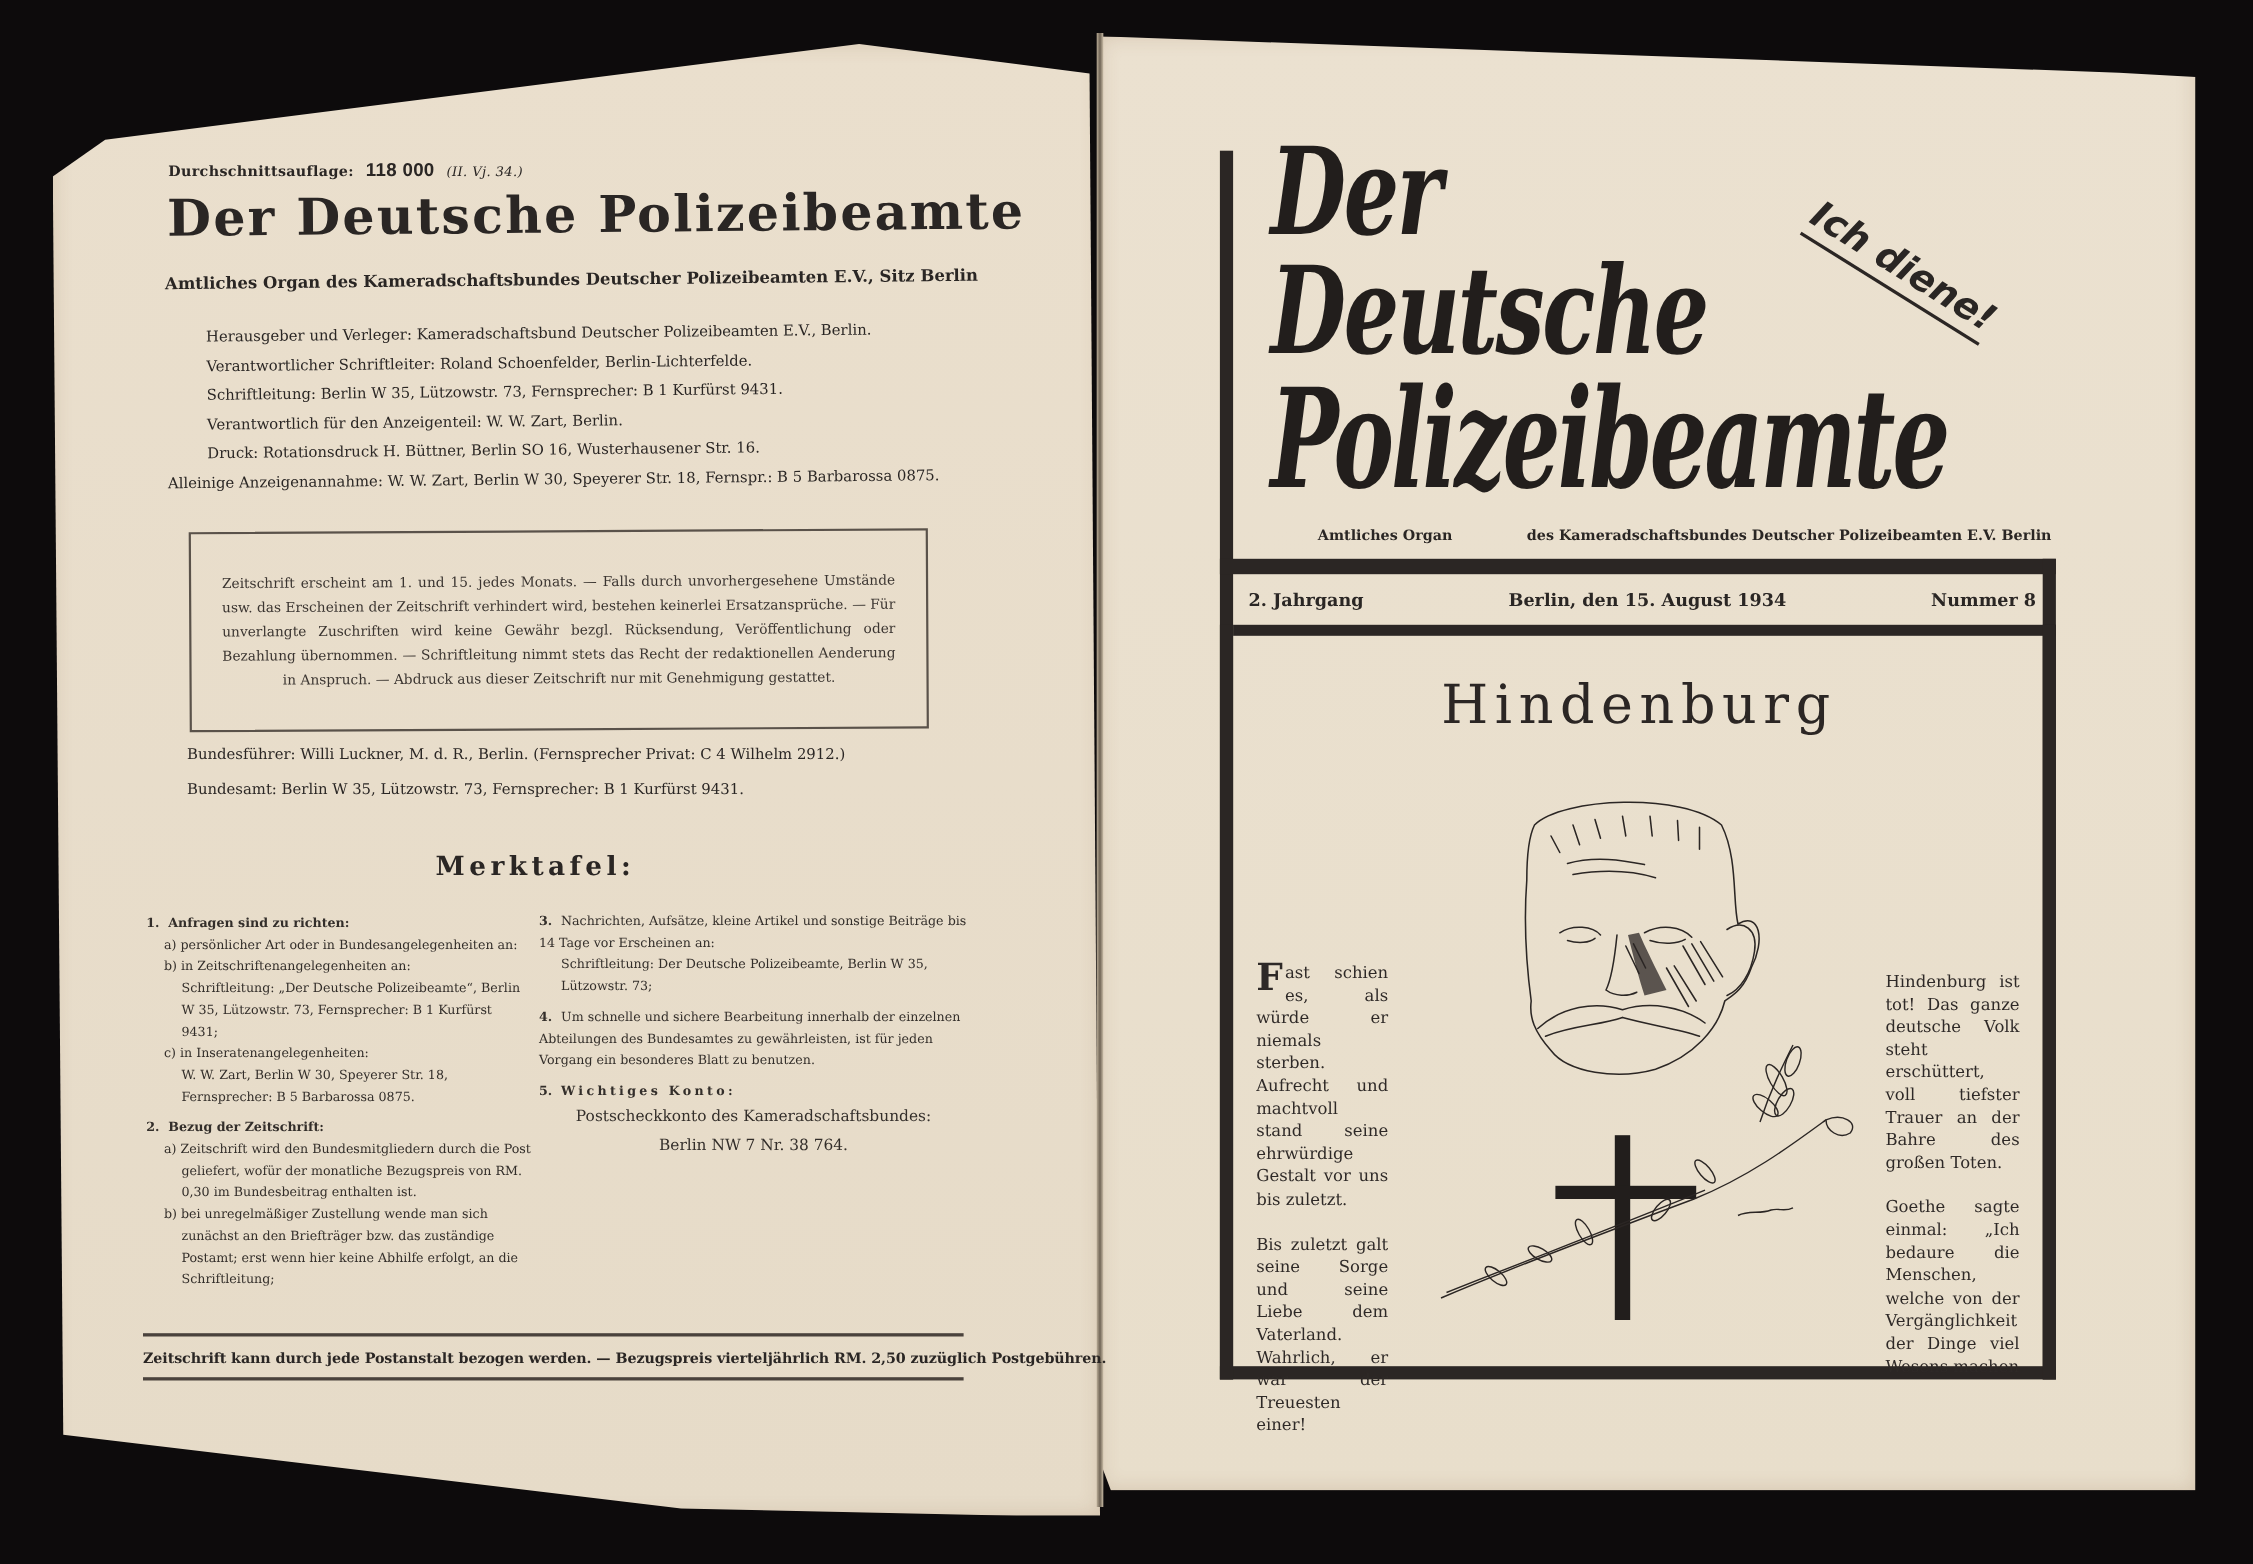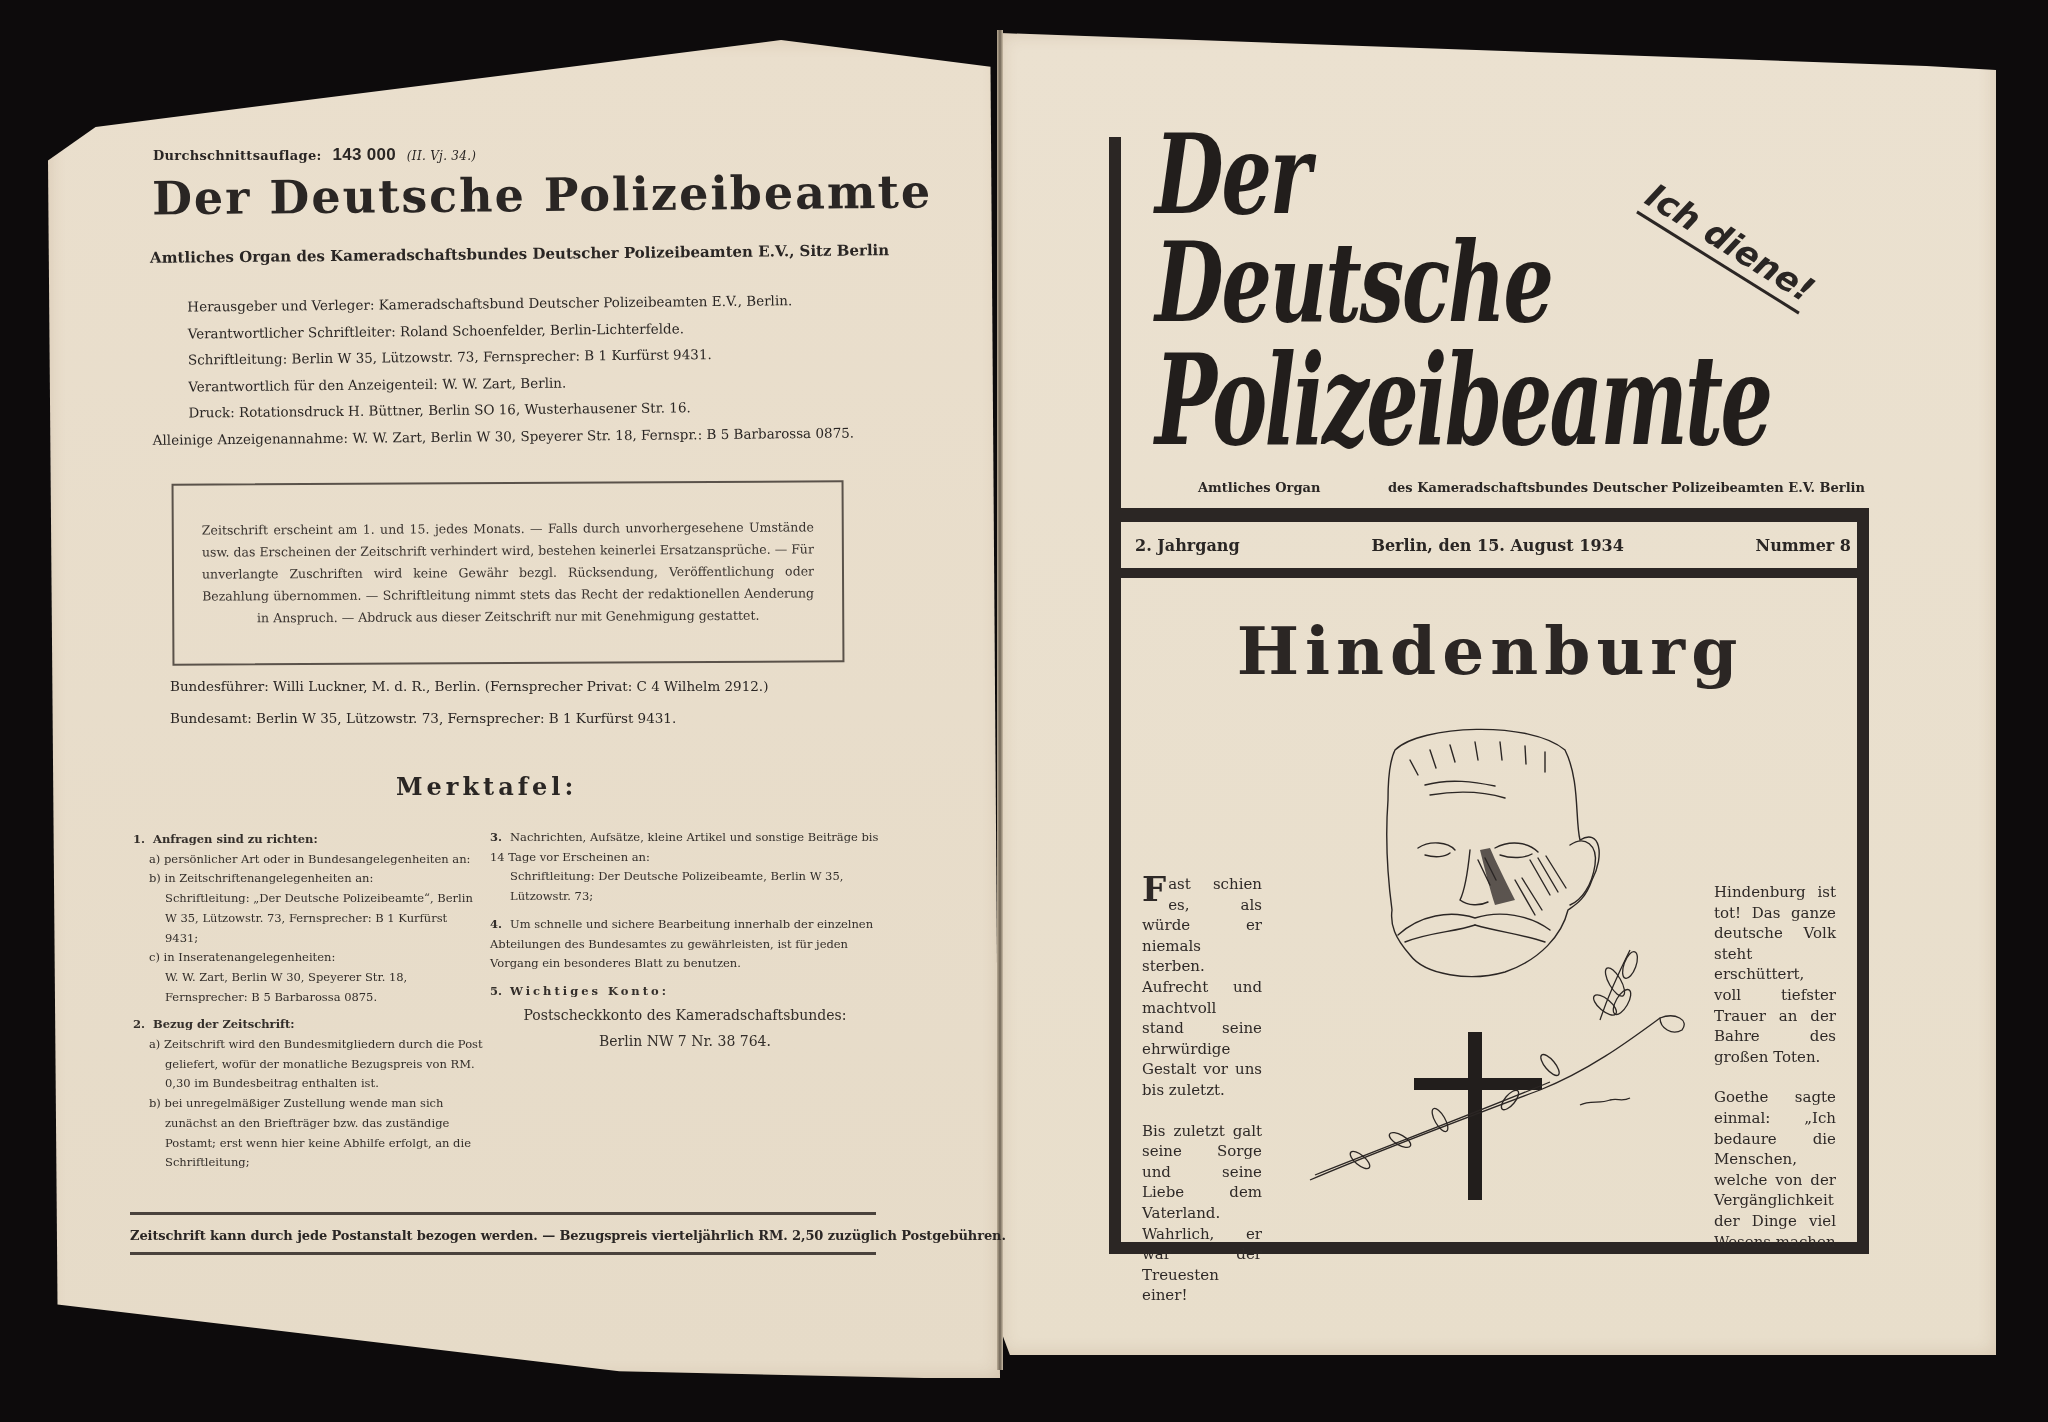--- a/index.html
+++ b/index.html
@@ -62,38 +62,38 @@
   .main-frame { position:absolute; left:1109px; top:568px; width:760px; height:686px; border:12px solid #2b2624; border-top:none; box-sizing:border-box; }
   .main-frame-inner-right { position:absolute; left:1857px; top:508px; width:12px; height:746px; background:#2b2624; }
   .big-title { position:absolute; left:1155px; font-family:"DejaVu Serif", serif; font-weight:bold; font-style:italic; color:#221e1c; transform:scaleX(0.72); transform-origin:left top; line-height:1; }
   .bt1 { top:120px; font-size:110px; letter-spacing:-3px; }
   .bt2 { top:228px; font-size:110px; letter-spacing:-3px; }
   .bt3 { top:338px; font-size:125px; letter-spacing:-4px; transform:scaleX(0.66); }
   .motto { position:absolute; left:1660px; top:175px; font-family:"DejaVu Sans", sans-serif; font-style:italic; font-weight:bold; font-size:34px; transform:rotate(32deg); transform-origin:left top; border-bottom:3px solid #2b2624; padding-bottom:2px; white-space:nowrap; }
   .organ-l { position:absolute; left:1198px; top:480px; font-size:13px; font-weight:bold; }
   .organ-r { position:absolute; left:1388px; top:480px; font-size:13px; font-weight:bold; white-space:nowrap; }
   .date-row { position:absolute; left:1121px; top:522px; width:748px; height:46px; display:flex; align-items:center; justify-content:space-between; padding:0 18px 0 14px; box-sizing:border-box; font-size:16px; font-weight:bold; }
-  .hb-title { position:absolute; left:1200px; top:612px; width:580px; text-align:center; font-family:"DejaVu Serif", serif; font-weight:bold; font-size:66px; letter-spacing:6px; color:#2b2624; }
+  .hb-title { position:absolute; left:1200px; top:612px; width:580px; text-align:center; font-family:"DejaVu Serif", serif; font-weight:normal; font-size:49px; letter-spacing:6px; color:#2b2624; }
   .col-text { position:absolute; font-family:"DejaVu Serif", serif; font-size:15px; line-height:20.6px; color:#2e2927; text-align:justify; }
   .col-left { left:1142px; top:874px; width:120px; }
   .col-right { left:1714px; top:882px; width:122px; }
   .col-text .para-gap { height:20px; }
   .dropcap { font-size:34px; float:left; line-height:30px; margin-right:2px; font-weight:bold; }
   .portrait { position:absolute; left:1300px; top:720px; width:420px; height:480px; }
 </style>
 </head>
 <body>
 
 <div class="page page-left"></div>
 <div class="page page-right"></div>
 <div class="spine"></div>
 
 <div class="lp circ">
   <span>Durchschnittsauflage:</span>
-  <span class="num">143 000</span>
+  <span class="num">118 000</span>
   <span class="sub">(II. Vj. 34.)</span>
 </div>
 
 <div class="lp lp-title">Der Deutsche Polizeibeamte</div>
 <div class="lp lp-subtitle">Amtliches Organ des Kameradschaftsbundes Deutscher Polizeibeamten E.V., Sitz Berlin</div>
 
 <div class="lp imprint">
   <div class="row"><span>Herausgeber und Verleger:</span> <span>Kameradschaftsbund Deutscher Polizeibeamten E.V., Berlin.</span></div>
   <div class="row"><span>Verantwortlicher Schriftleiter:</span> <span>Roland Schoenfelder, Berlin-Lichterfelde.</span></div>
   <div class="row"><span>Schriftleitung:</span> <span>Berlin W 35, Lützowstr. 73, Fernsprecher: B 1 Kurfürst 9431.</span></div>

